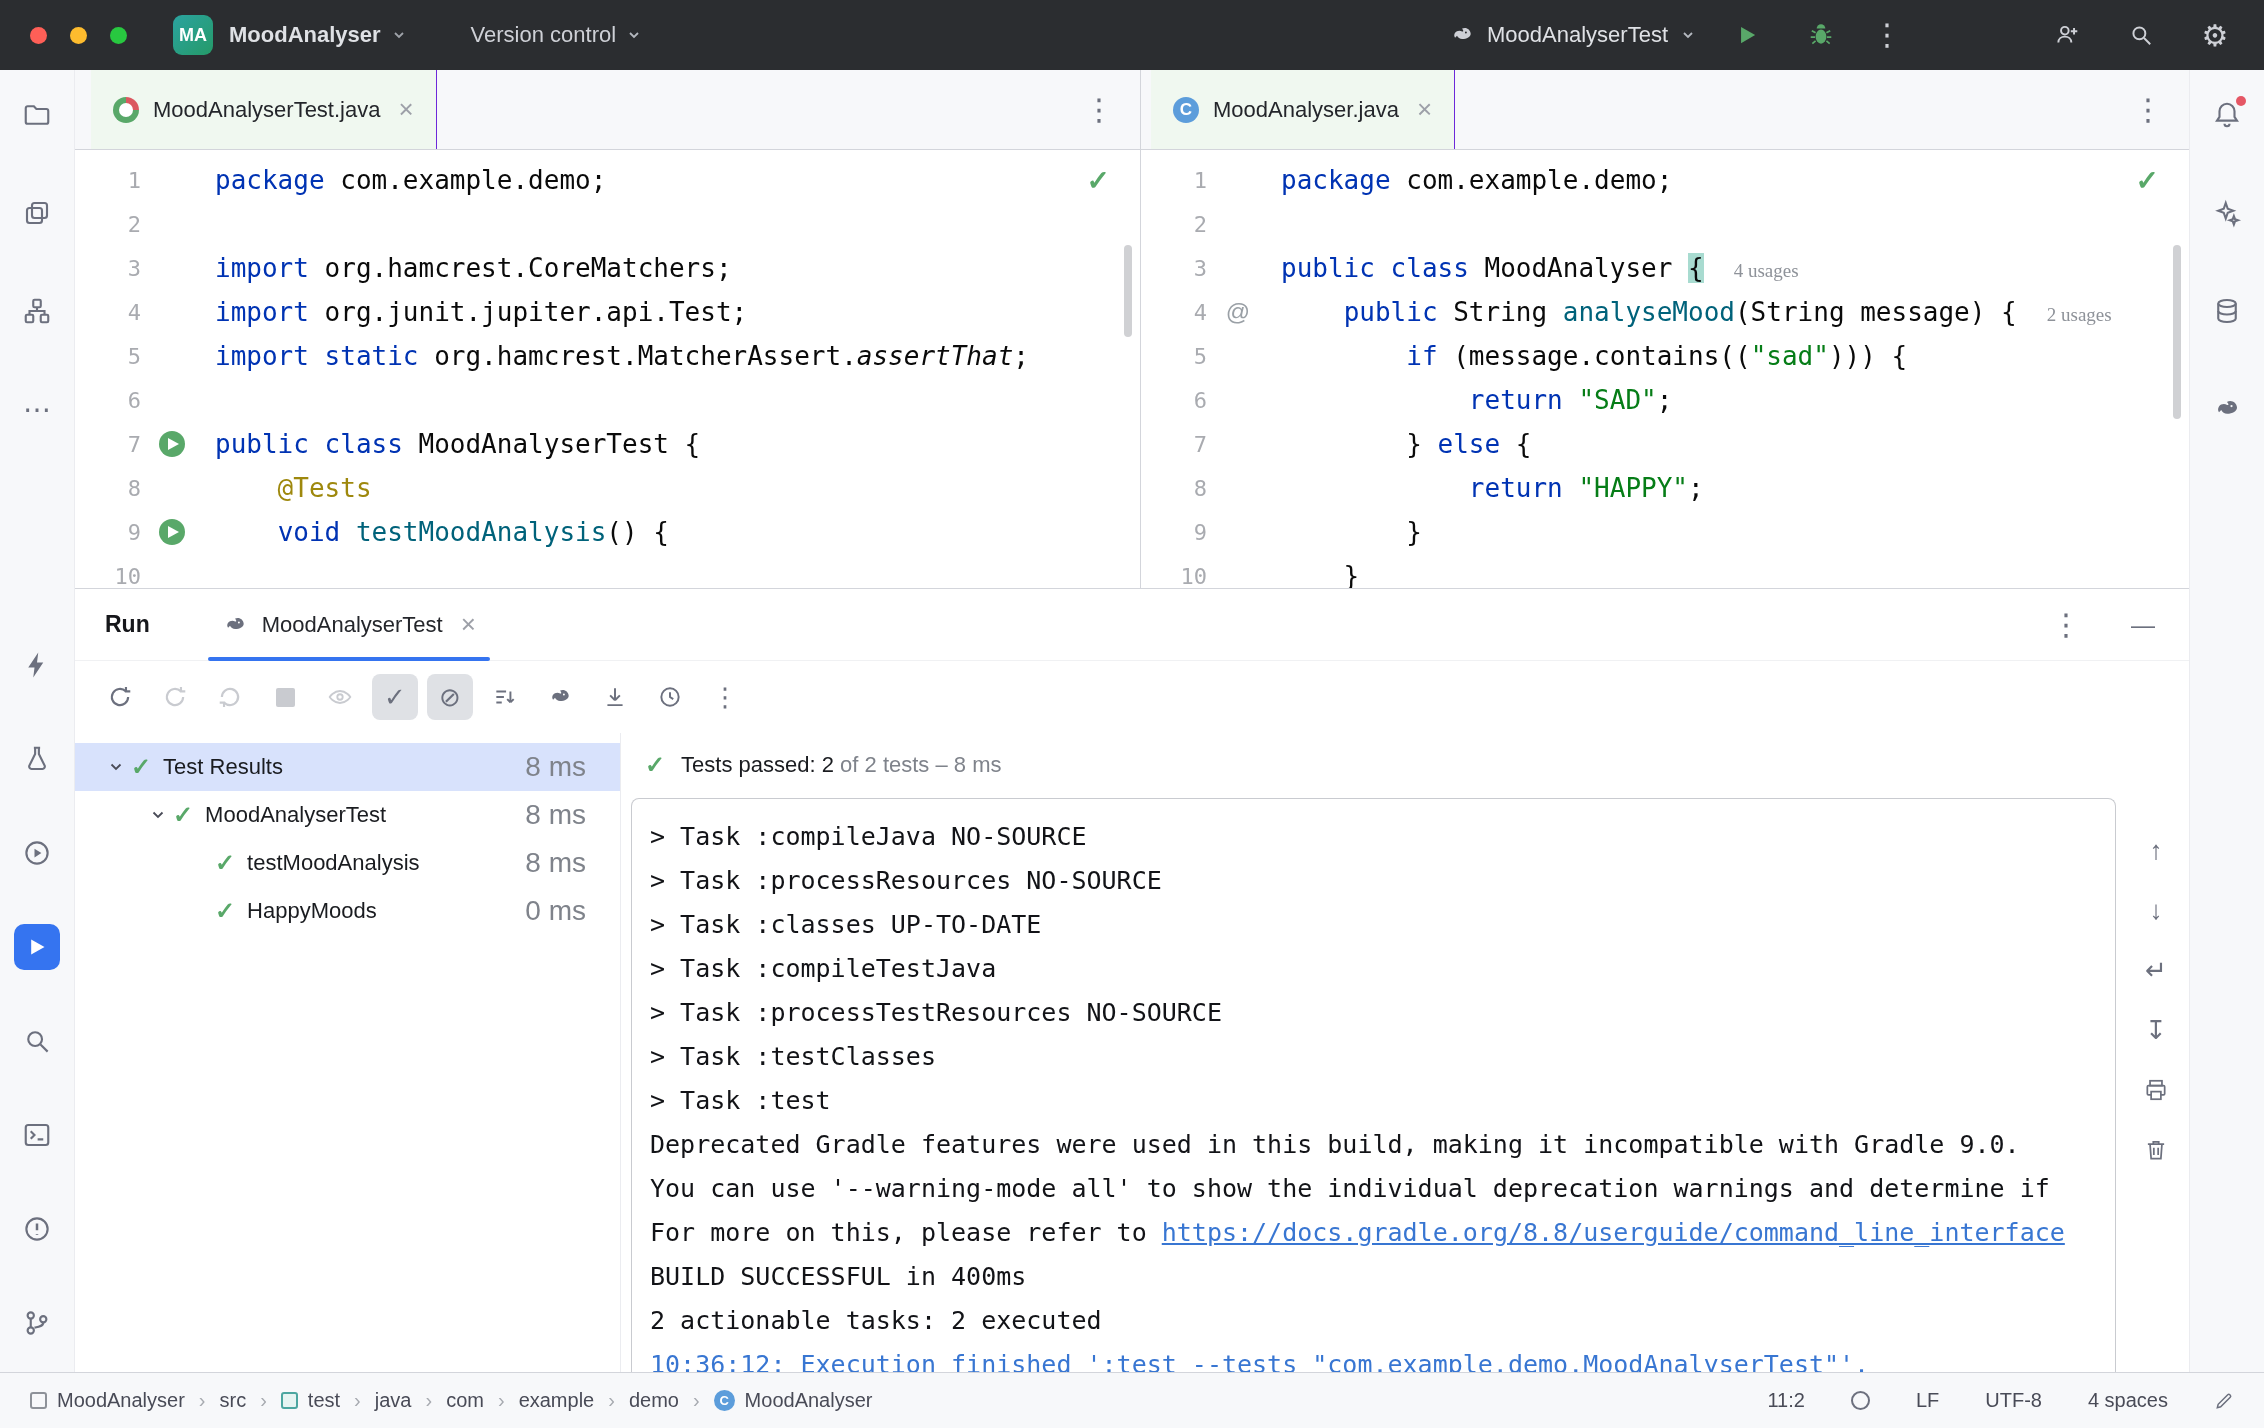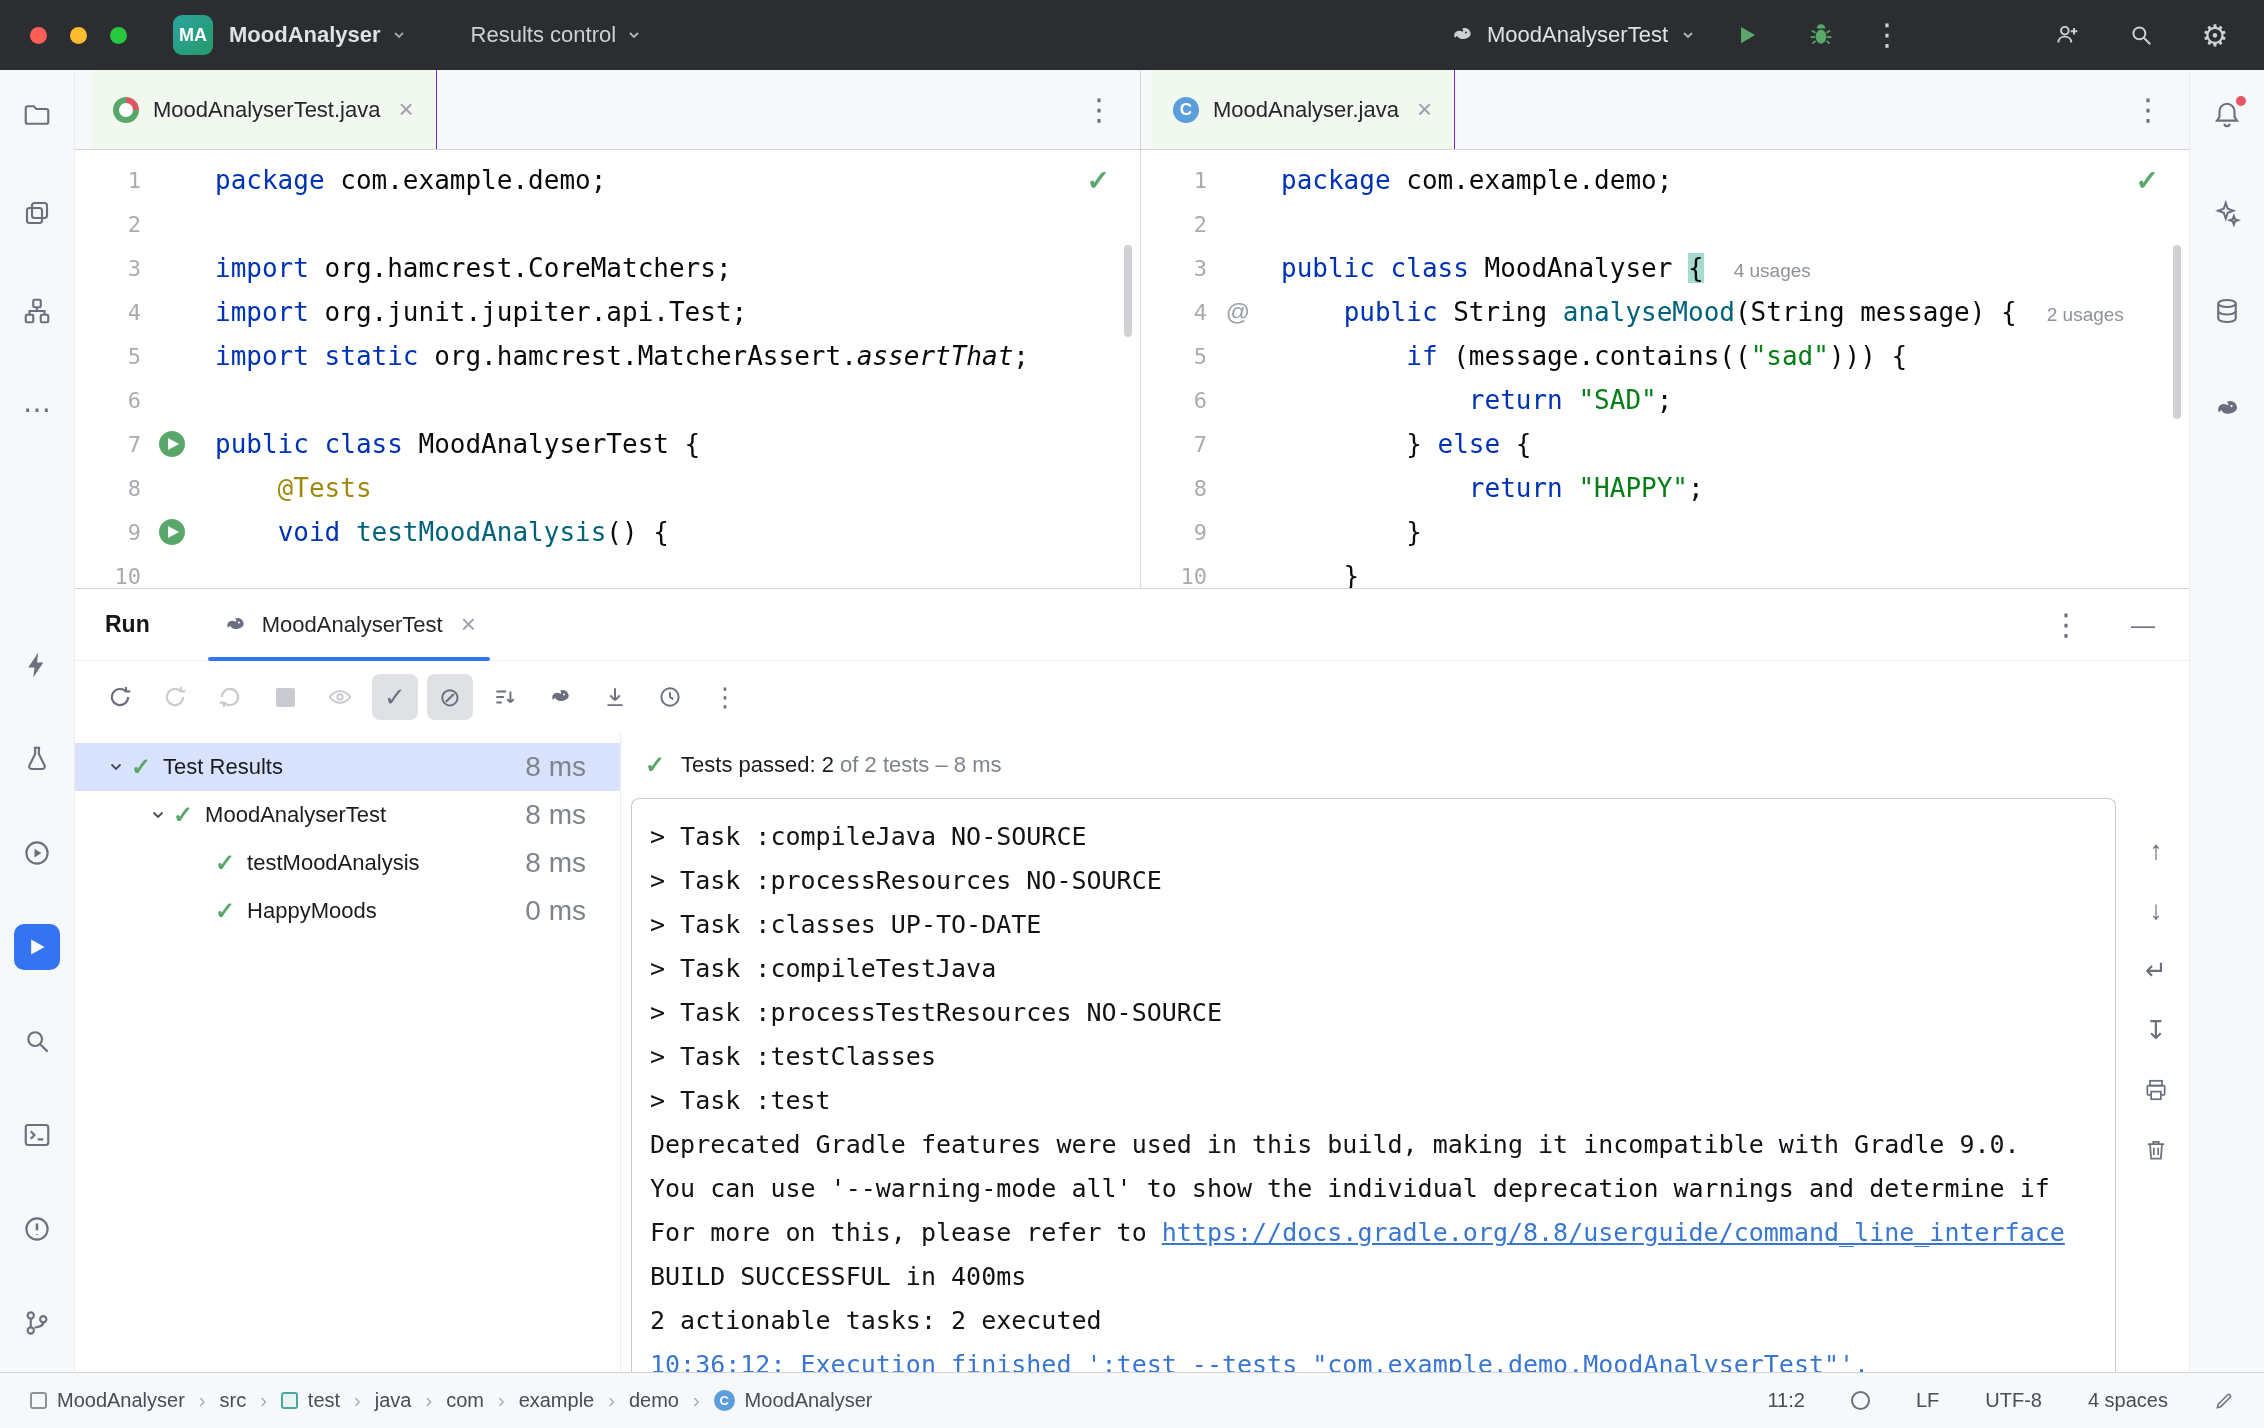--- a/index.html
+++ b/index.html
@@ -52,21 +52,21 @@
   .gutter-row { height:44px; display:flex; align-items:center; }
   .gutter-num { width:66px; text-align:right; color:#A9ABB0; font-family:"DejaVu Sans Mono",monospace; font-size:22px; }
   .gutter-icon { width:62px; display:flex; justify-content:center; align-items:center; color:#9AA0A6; font-size:24px; }
   .run-badge { width:26px; height:26px; border-radius:50%; background:#59A869; position:relative; }
   .run-badge::after { content:""; position:absolute; left:9px; top:7px; border-left:11px solid #fff; border-top:6px solid transparent; border-bottom:6px solid transparent; }
   .code { flex:1; font-family:"DejaVu Sans Mono",monospace; font-size:26px; color:#0A0A0A; overflow:hidden; }
   .code-line { height:44px; line-height:44px; white-space:pre; }
   .tk-k { color:#0033B3; } .tk-s { color:#067D17; } .tk-a { color:#9E880D; }
   .tk-m { color:#00627A; } .tk-i { font-style:italic; }
   .tk-h { background:#A8DBD0; }
-  .tk-u { color:#8E9299; font-family:Liberation Sans, sans-serif; font-size:19px; margin-left:30px; }
+  .tk-u { color:#8E9299; font-family:Liberation Serif, serif; font-size:19px; margin-left:30px; }
   .insp-check { position:absolute; top:14px; right:30px; color:#59A869; font-size:28px; font-weight:bold; }
   .scroll-thumb { position:absolute; width:8px; border-radius:4px; background:#D0D1D4; }
   .thumbL { right:8px; top:95px; height:92px; }
   .thumbR { right:8px; top:95px; height:174px; }
 
   
   .run-panel { position:absolute; left:75px; top:588px; width:2114px; height:784px; border-top:1px solid #D3D5DB; background:#fff; }
   .rp-header { height:72px; display:flex; align-items:center; border-bottom:1px solid #F0F1F3; }
   .rp-title { font-weight:700; font-size:23px; margin-left:30px; color:#16171B; }
   .rp-tab { display:flex; align-items:center; gap:14px; margin-left:66px; height:72px; position:relative; font-size:22px; color:#24262B; padding:0 6px; }
@@ -118,21 +118,21 @@
       <span class="light g"></span>
     </div>
     <span class="badge">MA</span>
     <span class="proj-name">MoodAnalyser</span>
     <span class="chev">
       <svg class="i16" viewBox="0 0 16 16">
           <path d="M4 6l4 4 4-4" fill="none" stroke="#B4B8BF" stroke-width="1.8"></path>
         </svg>
     </span>
     <span class="menu-item">
-      <span>Results control</span>
+      <span>Version control</span>
       <svg class="i16" viewBox="0 0 16 16">
           <path d="M4 6l4 4 4-4" fill="none" stroke="#B4B8BF" stroke-width="1.8"></path>
         </svg>
     </span>
 
     <div class="tb-right">
       <span class="cfg">
         <svg class="i26" viewBox="0 0 24 24" style="color:#CED0D6">
             <path d="M20 10.5c-.3-2.7-2.6-5-5.4-5-1 0-1.9.3-2.7.8.9.7 1.4 1.6 1.2 2.2-.1.4-.6.4-1 .2C9.9 7.5 7 8 5.6 9.9c-1 1.4-1 3.3 0 4.7l1.8-1.8c.8 1.8 2.6 3 4.7 3 4.2 0 8.2-2.3 7.9-5.3z" fill="currentColor"></path>
             <circle cx="15.6" cy="9.6" r=".9" fill="#2B2D30"></circle>

